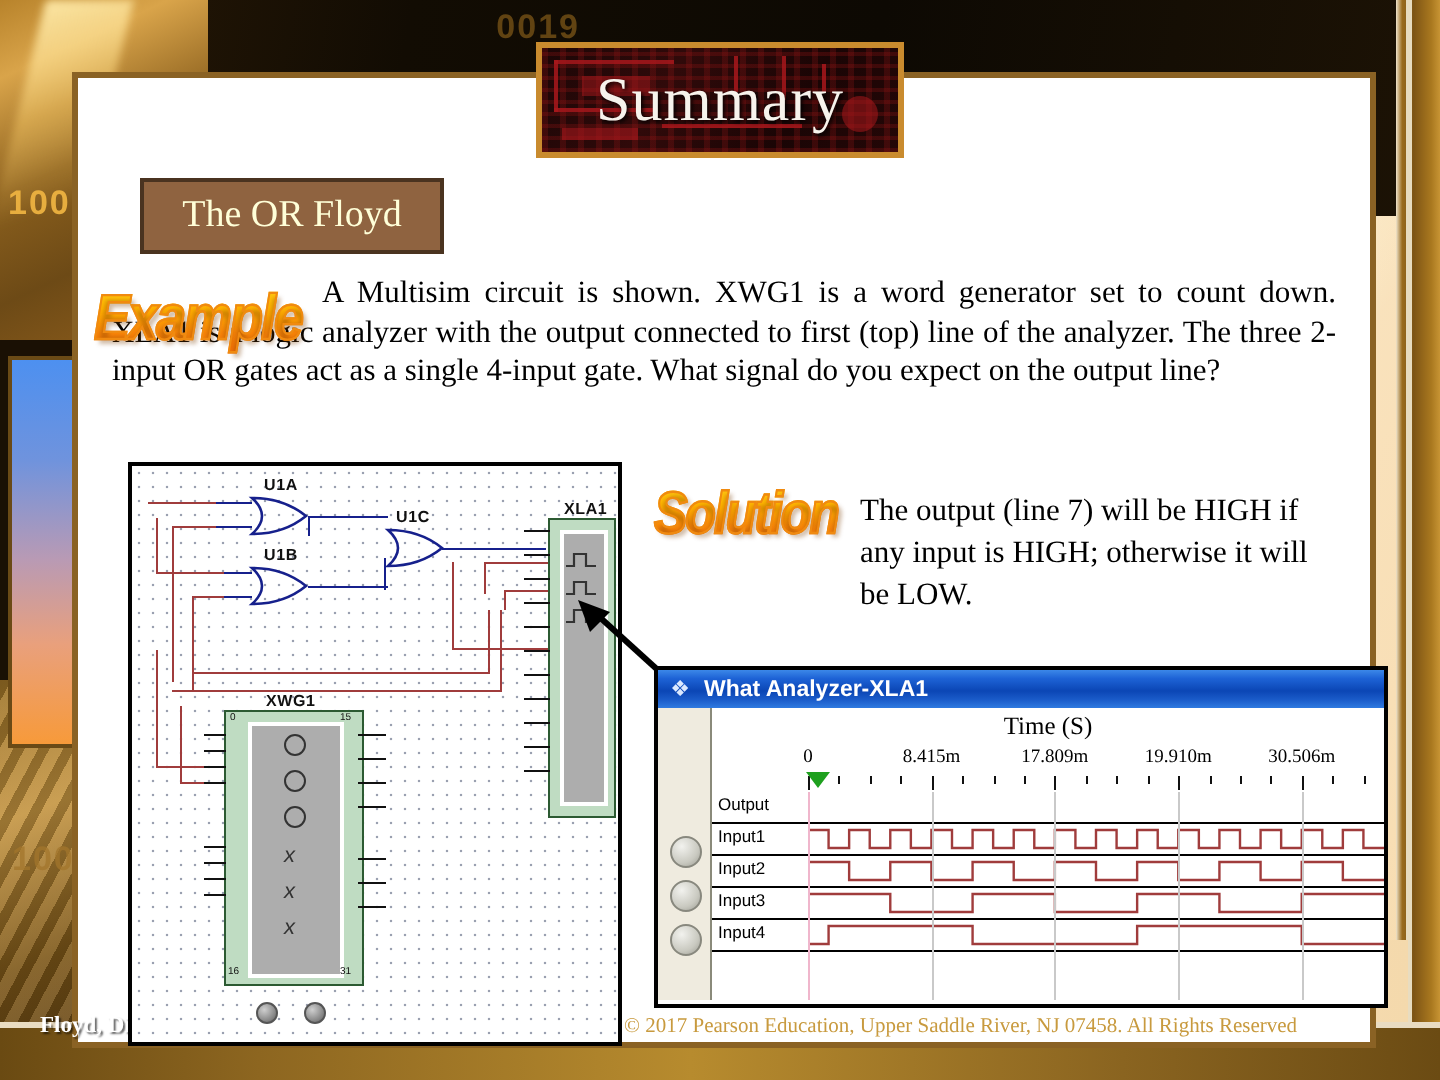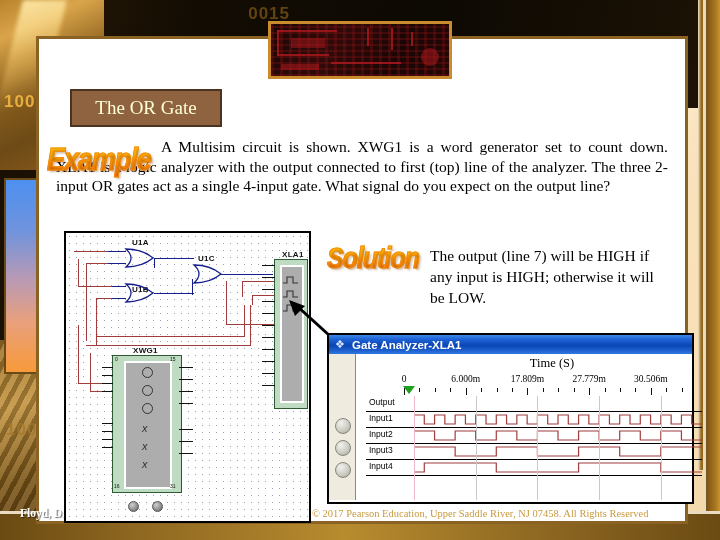--- a/index.html
+++ b/index.html
@@ -181,34 +181,34 @@
   #la-body{position:absolute;left:0;top:19px;width:100%;height:146px;background:#fff;}
   #la-sidebar{
     position:absolute;left:0;top:0;width:26px;height:146px;
     background:#efebdf;border-right:1px solid #8a8a7a;
   }
   .sb-knob{position:absolute;left:6px;width:14px;height:14px;border-radius:50%;
     background:radial-gradient(circle at 35% 30%,#f2f2ee,#c9c9c0 62%,#9b9b92);border:1px solid #88887e;}
   #la-plot{position:absolute;left:27px;top:0;right:0;height:146px;}
   #la-timelabel{
     position:absolute;left:0;top:2px;width:100%;text-align:center;
-    font-family:"Liberation Serif",serif;font-size:12.5px;color:#000;margin-left:28px;
+    font-family:"Liberation Serif",serif;font-size:12.5px;color:#000;
   }
   .la-tick-label{
     position:absolute;top:20px;font-family:"Liberation Serif",serif;font-size:9.5px;color:#000;
     transform:translateX(-50%);white-space:nowrap;
   }
   #la-axis{position:absolute;left:0;top:34px;width:100%;height:7px;}
   .la-tickmark{position:absolute;top:0;width:1px;height:6px;background:#111;}
   #la-marker{
     position:absolute;left:47px;top:32px;width:0;height:0;
     border-left:6px solid transparent;border-right:6px solid transparent;
     border-top:8px solid #1ea01e;z-index:3;
   }
-  #la-rows{position:absolute;left:0;top:42px;width:100%;height:104px;margin-left:10px;}
+  #la-rows{position:absolute;left:0;top:42px;width:100%;height:104px;}
   .la-row{position:relative;height:15px;border-bottom:1px solid #000;}
   .la-rowlabel{
     position:absolute;left:3px;top:1px;
     font-family:"Liberation Sans",sans-serif;font-size:8.5px;color:#000;
   }
   .la-wavebox{position:absolute;left:48px;top:0;right:0;height:15px;overflow:hidden;}
   .la-wavebox svg{display:block;}
   .la-vgrid{position:absolute;top:0;width:1px;height:104px;background:#c9c9c9;
     background-image:linear-gradient(#c9c9c9 50%,transparent 50%);background-size:1px 4px;}
   .la-cursor{position:absolute;top:0;width:1px;height:104px;background:#f0b6cc;}
@@ -224,21 +224,21 @@
     font-family:"Liberation Serif",serif;font-size:10.5px;color:#c89a3e;white-space:nowrap;
   }
 </style>
 </head>
 <body>
 
 <div id="bg">
   <div class="bg-cream-right"></div>
   <div class="bg-cream-glow"></div>
   <div class="bg-dark-top"></div>
-  <div class="bg-binary2">0015</div>
+  <div class="bg-binary2">0019</div>
   <div class="bg-gold-left"></div>
   <div class="bg-lightray"></div>
   <div class="bg-binary">1001</div>
   <div class="bg-keyboard"></div>
   <div class="bg-binary3">1001</div>
   <div class="bg-strip-left"></div>
   <div class="bg-goldband-right"></div>
   <div class="bg-goldband-right2"></div>
   <div class="bg-lowergold"></div>
   <div class="bg-bottom-edge"></div>
@@ -251,24 +251,25 @@
   <div class="circuit-trace" style="left:6px;top:6px;width:60px;height:2px;"></div>
   <div class="circuit-trace" style="left:6px;top:6px;width:2px;height:26px;"></div>
   <div class="circuit-trace" style="left:6px;top:30px;width:52px;height:2px;"></div>
   <div class="circuit-trace" style="left:20px;top:14px;width:34px;height:10px;opacity:.5;"></div>
   <div class="circuit-trace" style="left:96px;top:4px;width:2px;height:18px;"></div>
   <div class="circuit-trace" style="left:120px;top:4px;width:2px;height:22px;"></div>
   <div class="circuit-trace" style="left:140px;top:8px;width:2px;height:14px;"></div>
   <div class="circuit-trace" style="left:60px;top:38px;width:70px;height:2px;"></div>
   <div class="circuit-trace" style="left:10px;top:40px;width:38px;height:6px;opacity:.6;"></div>
   <div class="circuit-trace" style="left:150px;top:24px;width:18px;height:18px;border-radius:50%;opacity:.55;"></div>
+  <div class="title-text">Summary</div>
 </div>
 
 <div id="subtitle-box">
-  <span>The OR Gate</span>
+  <span>The OR Floyd</span>
 </div>
 
 <div id="wordart-example" class="wordart">Example</div>
 <div id="example-text">A Multisim circuit is shown. XWG1 is a word generator set to count down. XLA1 is a logic analyzer with the output connected to first (top) line of the analyzer. The three 2-input OR gates act as a single 4-input gate. What signal do you expect on the output line?</div>
 
 <div id="wordart-solution" class="wordart">Solution</div>
 <div id="solution-text">The output (line 7) will be HIGH if any input is HIGH; otherwise it will be LOW.</div>
 
 <div id="circuit">
   <div class="dots"></div>
@@ -278,21 +279,21 @@
     <svg width="32" height="22" viewBox="0 0 32 22">
       <path d="M2,2 Q12,11 2,20 Q18,20 29,11 Q18,2 2,2 Z" fill="none" stroke="#16208c" stroke-width="1.3"></path>
     </svg>
   </div>
   <div class="wire-b" style="left:40px;top:18px;width:20px;height:1.4px;"></div>
   <div class="wire-b" style="left:40px;top:30px;width:20px;height:1.4px;"></div>
   <div class="wire-r" style="left:8px;top:18px;width:34px;height:1.4px;"></div>
   <div class="wire-r" style="left:20px;top:30px;width:22px;height:1.4px;"></div>
   <div class="wire-r" style="left:20px;top:30px;width:1.4px;height:78px;"></div>
 
-  <div class="clabel" style="left:66px;top:52px;">U1B</div>
+  <div class="clabel" style="left:66px;top:40px;">U1B</div>
   <div class="gate" style="left:58px;top:49px;">
     <svg width="32" height="22" viewBox="0 0 32 22">
       <path d="M2,2 Q12,11 2,20 Q18,20 29,11 Q18,2 2,2 Z" fill="none" stroke="#16208c" stroke-width="1.3"></path>
     </svg>
   </div>
   <div class="wire-b" style="left:44px;top:53px;width:16px;height:1.4px;"></div>
   <div class="wire-b" style="left:44px;top:65px;width:16px;height:1.4px;"></div>
   <div class="wire-r" style="left:30px;top:65px;width:16px;height:1.4px;"></div>
   <div class="wire-r" style="left:30px;top:65px;width:1.4px;height:48px;"></div>
   <div class="wire-r" style="left:12px;top:53px;width:34px;height:1.4px;"></div>
@@ -382,21 +383,21 @@
 <div id="arrow">
   <svg width="56" height="48" viewBox="0 0 56 48">
     <line x1="54" y1="46" x2="10" y2="6" stroke="#000" stroke-width="3"></line>
     <polygon points="2,0 18,6 8,16" fill="#000"></polygon>
   </svg>
 </div>
 
 <div id="analyzer">
   <div id="la-titlebar">
     <span class="la-icon">❖</span>
-    <span class="la-title">Gate Analyzer-XLA1</span>
+    <span class="la-title">What Analyzer-XLA1</span>
   </div>
   <div id="la-body">
     <div id="la-sidebar">
       <div class="sb-knob" style="top:64px;"></div>
       <div class="sb-knob" style="top:86px;"></div>
       <div class="sb-knob" style="top:108px;"></div>
     </div>
     <div id="la-plot">
       <div id="la-timelabel">Time (S)</div>
       <div id="la-axis">
@@ -458,22 +459,22 @@
               </svg>
             </div>
           </div>
           <div class="la-vgrid" style="left: 109.714px;"></div>
           <div class="la-vgrid" style="left: 171.429px;"></div>
           <div class="la-vgrid" style="left: 233.143px;"></div>
           <div class="la-vgrid" style="left: 294.857px;"></div>
           <div class="la-cursor" style="left: 48px;"></div>
         </div>
     <div class="la-tick-label" style="left: 48px;">0</div>
-        <div class="la-tick-label" style="left: 109.714px;">6.000m</div>
+        <div class="la-tick-label" style="left: 109.714px;">8.415m</div>
         <div class="la-tick-label" style="left: 171.429px;">17.809m</div>
-        <div class="la-tick-label" style="left: 233.143px;">27.779m</div>
+        <div class="la-tick-label" style="left: 233.143px;">19.910m</div>
         <div class="la-tick-label" style="left: 294.857px;">30.506m</div>
       </div>
   </div>
 </div>
 
 <div id="footer-left">Floyd, Di</div>
 <div id="footer-right">© 2017 Pearson Education, Upper Saddle River, NJ 07458. All Rights Reserved</div>
 
 </body></html>

